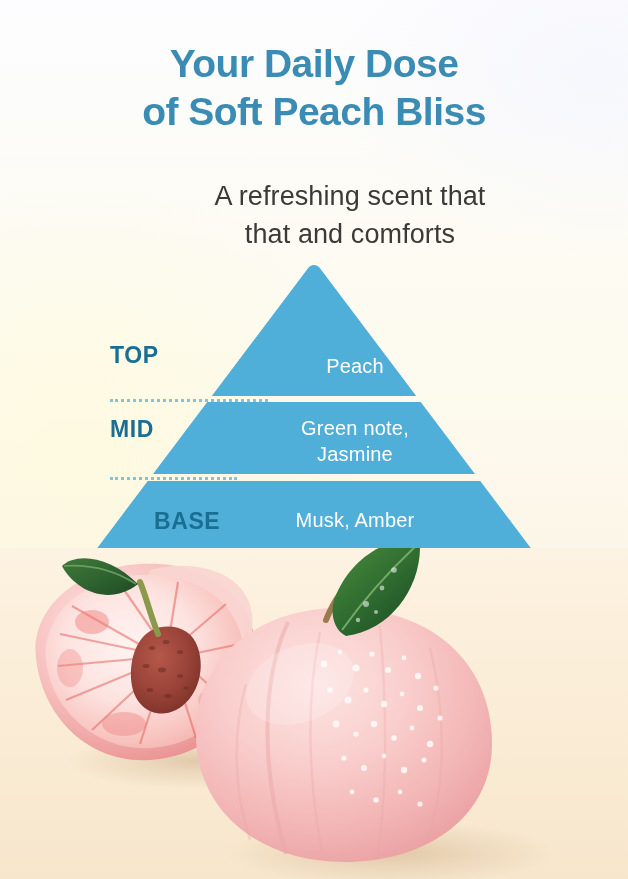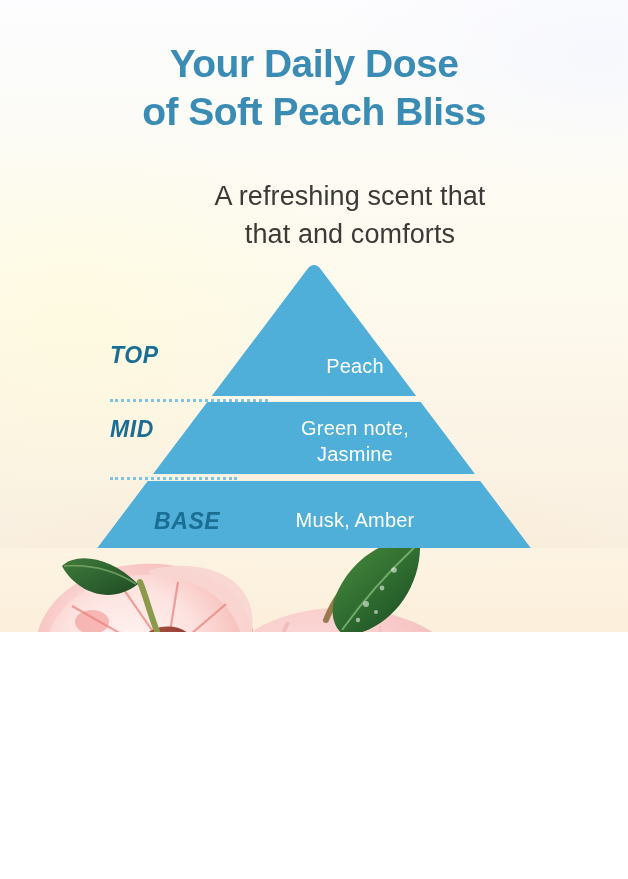--- a/index.html
+++ b/index.html
@@ -9,21 +9,21 @@
   body {
     width: 628px;
     height: 879px;
     font-family: "Liberation Sans", sans-serif;
     overflow: hidden;
   }
 
   #poster {
     position: relative;
     width: 628px;
-    height: 632px;
+    height: 879px;
     overflow: hidden;
     background:
       linear-gradient(180deg,
         #fdfdff 0%,
         #fcfcfa 12%,
         #fdfbf2 30%,
         #fdfaee 46%,
         #fcf6e8 62%,
         #faf1e2 78%,
         #f9eede 92%,
@@ -113,21 +113,20 @@
 
   
   .side-label {
     position: absolute;
     left: 110px;
     font-size: 23px;
     font-weight: bold;
     color: #1b6e93;
     letter-spacing: 0.6px;
     line-height: 26px;
-    font-style: italic;
   }
   .side-label.s-top  { top: 77px; }
   .side-label.s-mid  { top: 151px; }
   .side-label.s-base { top: 243px; margin-left: 44px; }
 
   
   .dotted {
     position: absolute;
     left: 110px;
     height: 0;

